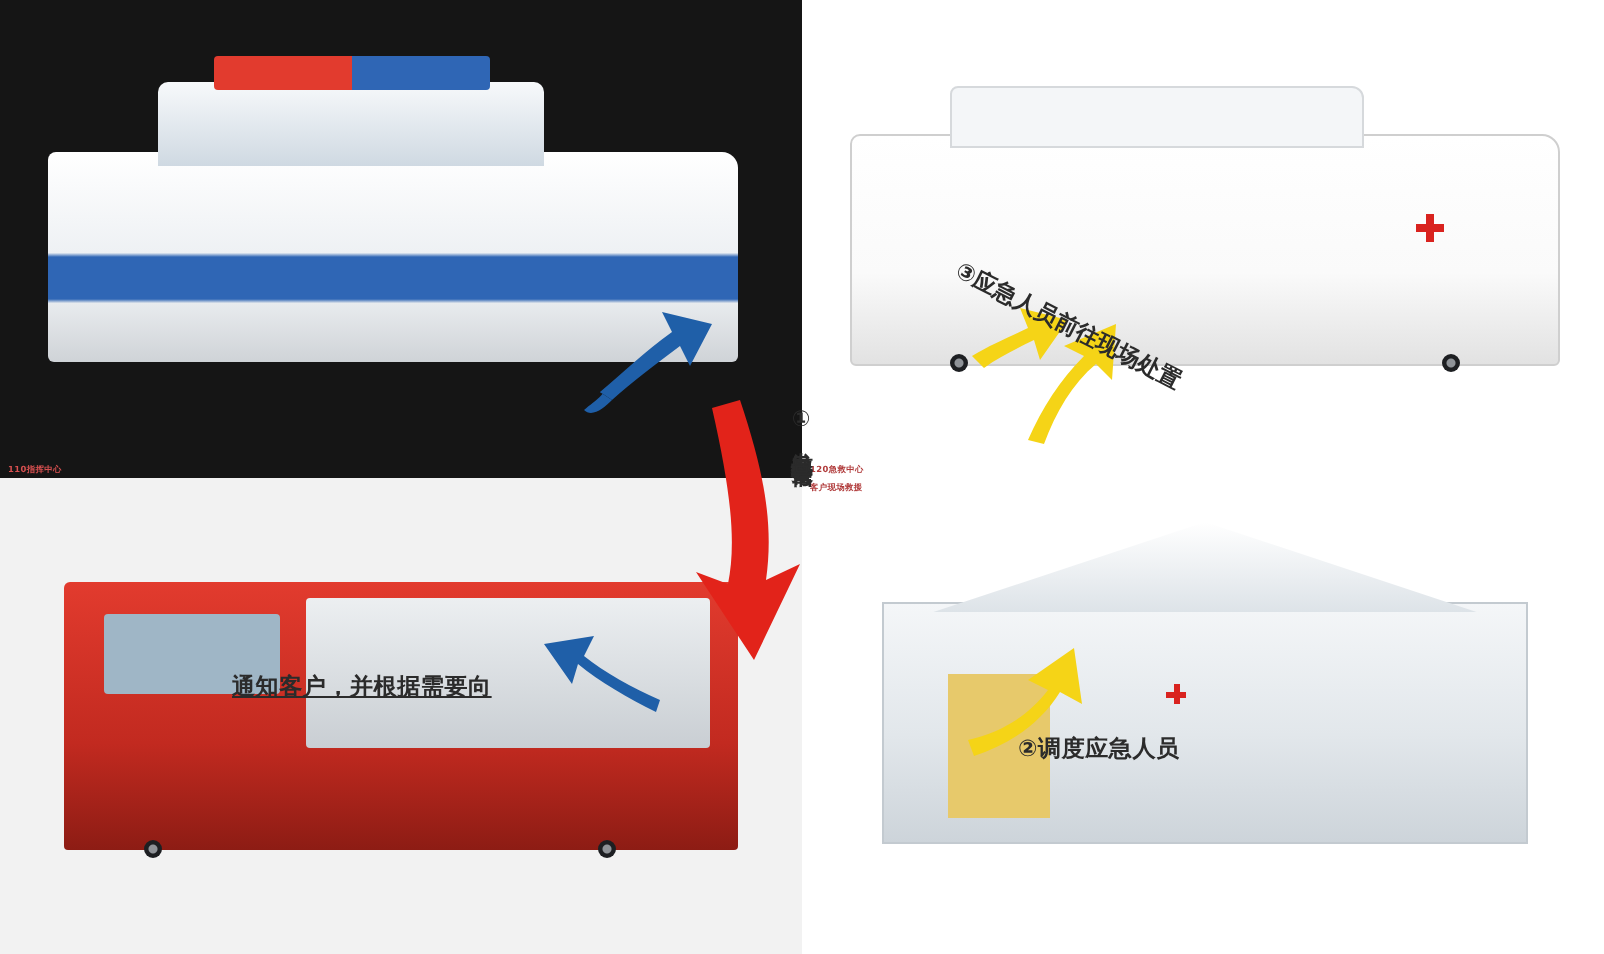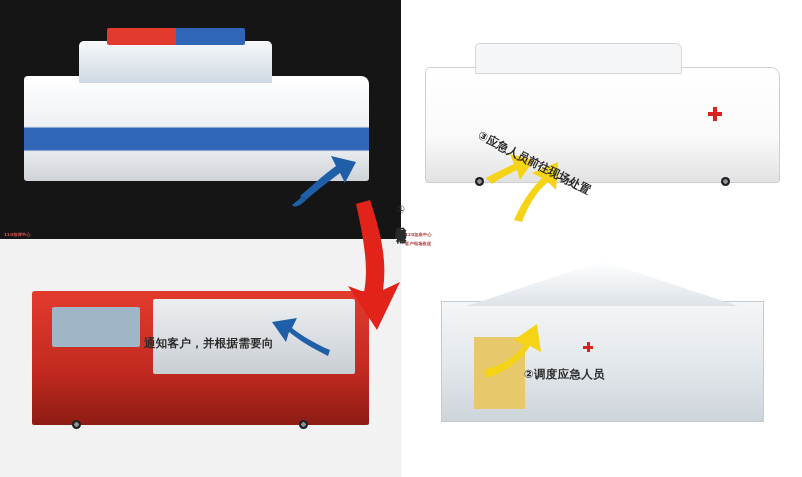--- a/index.html
+++ b/index.html
@@ -364,21 +364,21 @@
     </div>
     <div class="q br">
       <div class="tent">
         <div class="roof"></div>
         <div class="cross"></div>
         <div class="door"></div>
       </div>
       <div class="qlabel" style="top:2px;bottom:auto;">客户现场救援</div>
     </div>
   </div>
-  <div class="cap" style="left:144px;top:336px;line-height:15px;">
+  <div class="cap" style="left:116px;top:336px;line-height:15px;text-decoration:underline;">
     <div>通知客户，并根据需要向</div>
   </div>
 
   <svg id="arrows" viewBox="0 0 802 477">
 
     <g>
       <path d="M300,196 C312,186 322,176 336,166 L331,156 L356,162 L345,183 L340,173 C328,182 316,191 306,200 Z" fill="#1f5fa8"></path>
       <path d="M292,205 C298,200 304,196 300,196 L306,200 C302,204 296,209 292,205 Z" fill="#1f5fa8"></path>
     </g>
 
@@ -395,15 +395,15 @@
     </g>
 
     <g>
       <path d="M522,222 C528,206 536,192 548,182 L556,190 L558,162 L532,173 L542,178 C530,190 521,204 514,220 Z" fill="#f5d417"></path>
       <path d="M486,178 C496,172 506,168 514,164 L510,154 L534,160 L520,180 L517,170 C509,174 500,178 492,184 Z" fill="#f5d417"></path>
     </g>
   </svg>
 
   <div class="lbl-alarm">①发出异常报警信号</div>
   <div class="lbl-dispatch3">③应急人员前往现场处置</div>
-  <div class="cap" style="left:524px;top:367px;">②调度应急人员</div>
+  <div class="cap" style="left:509px;top:367px;">②调度应急人员</div>
 
 </div>
 
 </body></html>

